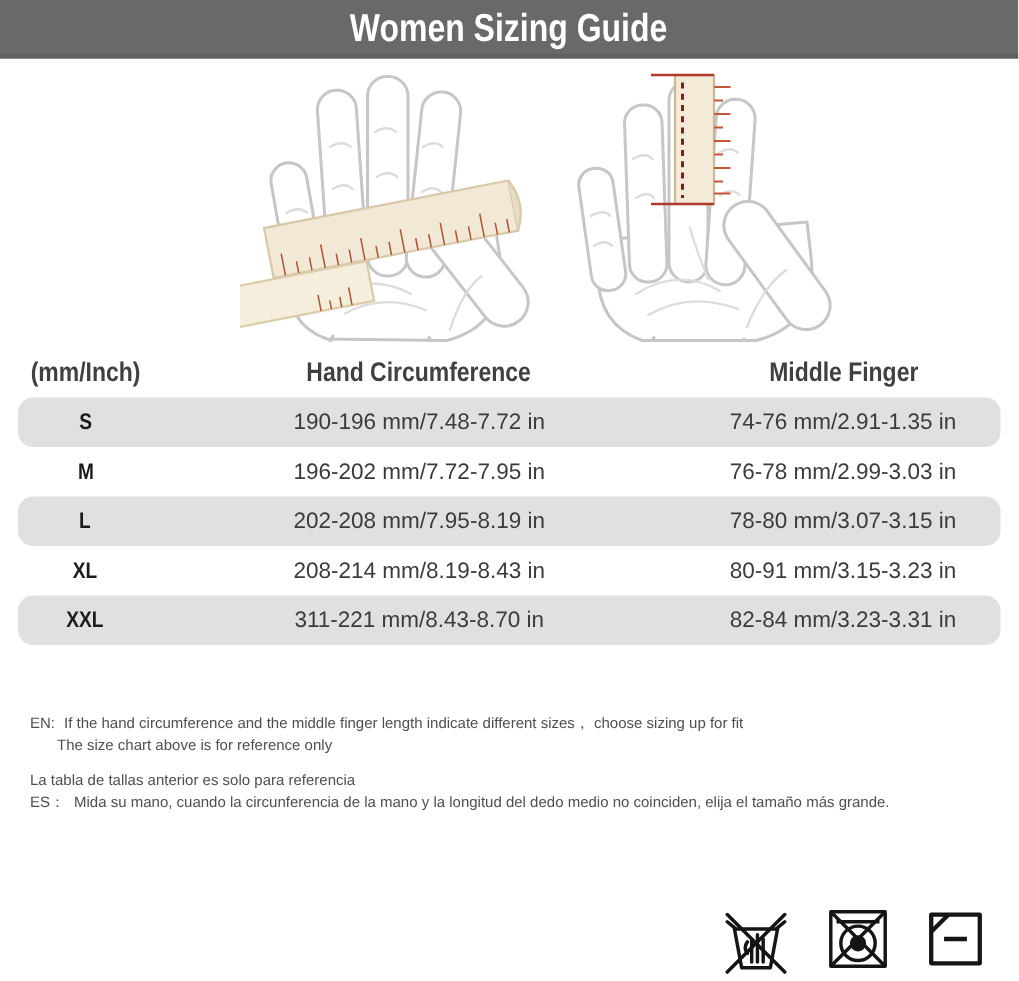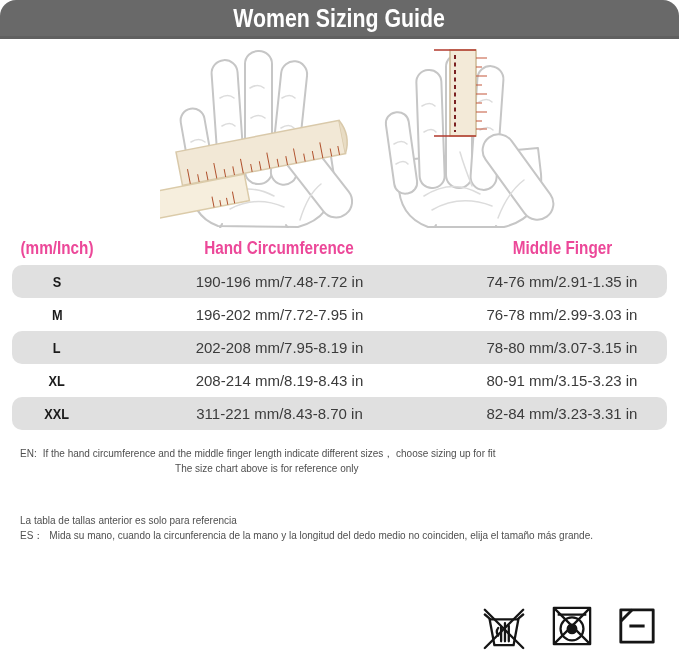--- a/index.html
+++ b/index.html
@@ -1,41 +1,41 @@
 <!DOCTYPE html>
 <html><head>
 <meta charset="utf-8">
 <style>
   html,body { margin:0; padding:0; background:#ffffff; font-family:"Liberation Sans", sans-serif; }
-  .page { position:relative; width:679px; height:654px; background:#ffffff; overflow:hidden;border-radius:16px; }
+  .page { position:relative; width:679px; height:654px; background:#ffffff; overflow:hidden; }
 
   
   .titlebar { position:absolute; top:0; left:0; width:679px; height:36px; background:#696969;
               border-bottom:3px solid #606060; display:flex; align-items:center; justify-content:center; }
   .title { color:#ffffff; font-weight:bold; font-size:26px; display:inline-block; transform:scaleX(0.82); white-space:nowrap; }
 
   .cond { display:inline-block; transform:scaleX(0.85); white-space:nowrap; }
 
   
   .hand-left  { position:absolute; left:160px; top:46px; }
   .hand-right { position:absolute; left:376px; top:46px; }
 
   
   .table { position:absolute; left:12px; top:231px; width:655px; }
   .thead, .trow { display:grid; grid-template-columns:90px 1fr 210px; align-items:center; }
   .thead { height:34px; }
-  .thead .h { text-align:center; font-weight:bold; font-size:18px; color:#ec4899; }
+  .thead .h { text-align:center; font-weight:bold; font-size:18px; color:#404040; }
   .trow { height:33px; font-size:15px; color:#3b3b3b; border-radius:10px; }
   .trow.alt { background:#e0e0e0; }
   .trow .c { text-align:center; }
   .trow .size { font-weight:bold; color:#1b1b1b; }
 
   
   .note { position:absolute; left:20px; font-size:10px; color:#4f4f4f; line-height:15px; }
-  .note-en { top:446px;text-align:center; }
+  .note-en { top:475px; }
   .note-es { top:513px; }
   .note .lbl { margin-right:6px; }
   .note .indent { padding-left:18px; }
 
   
   .care { position:absolute; top:601px; right:22px; display:flex; align-items:center; gap:24px; }
 </style>
 </head>
 <body>
 

